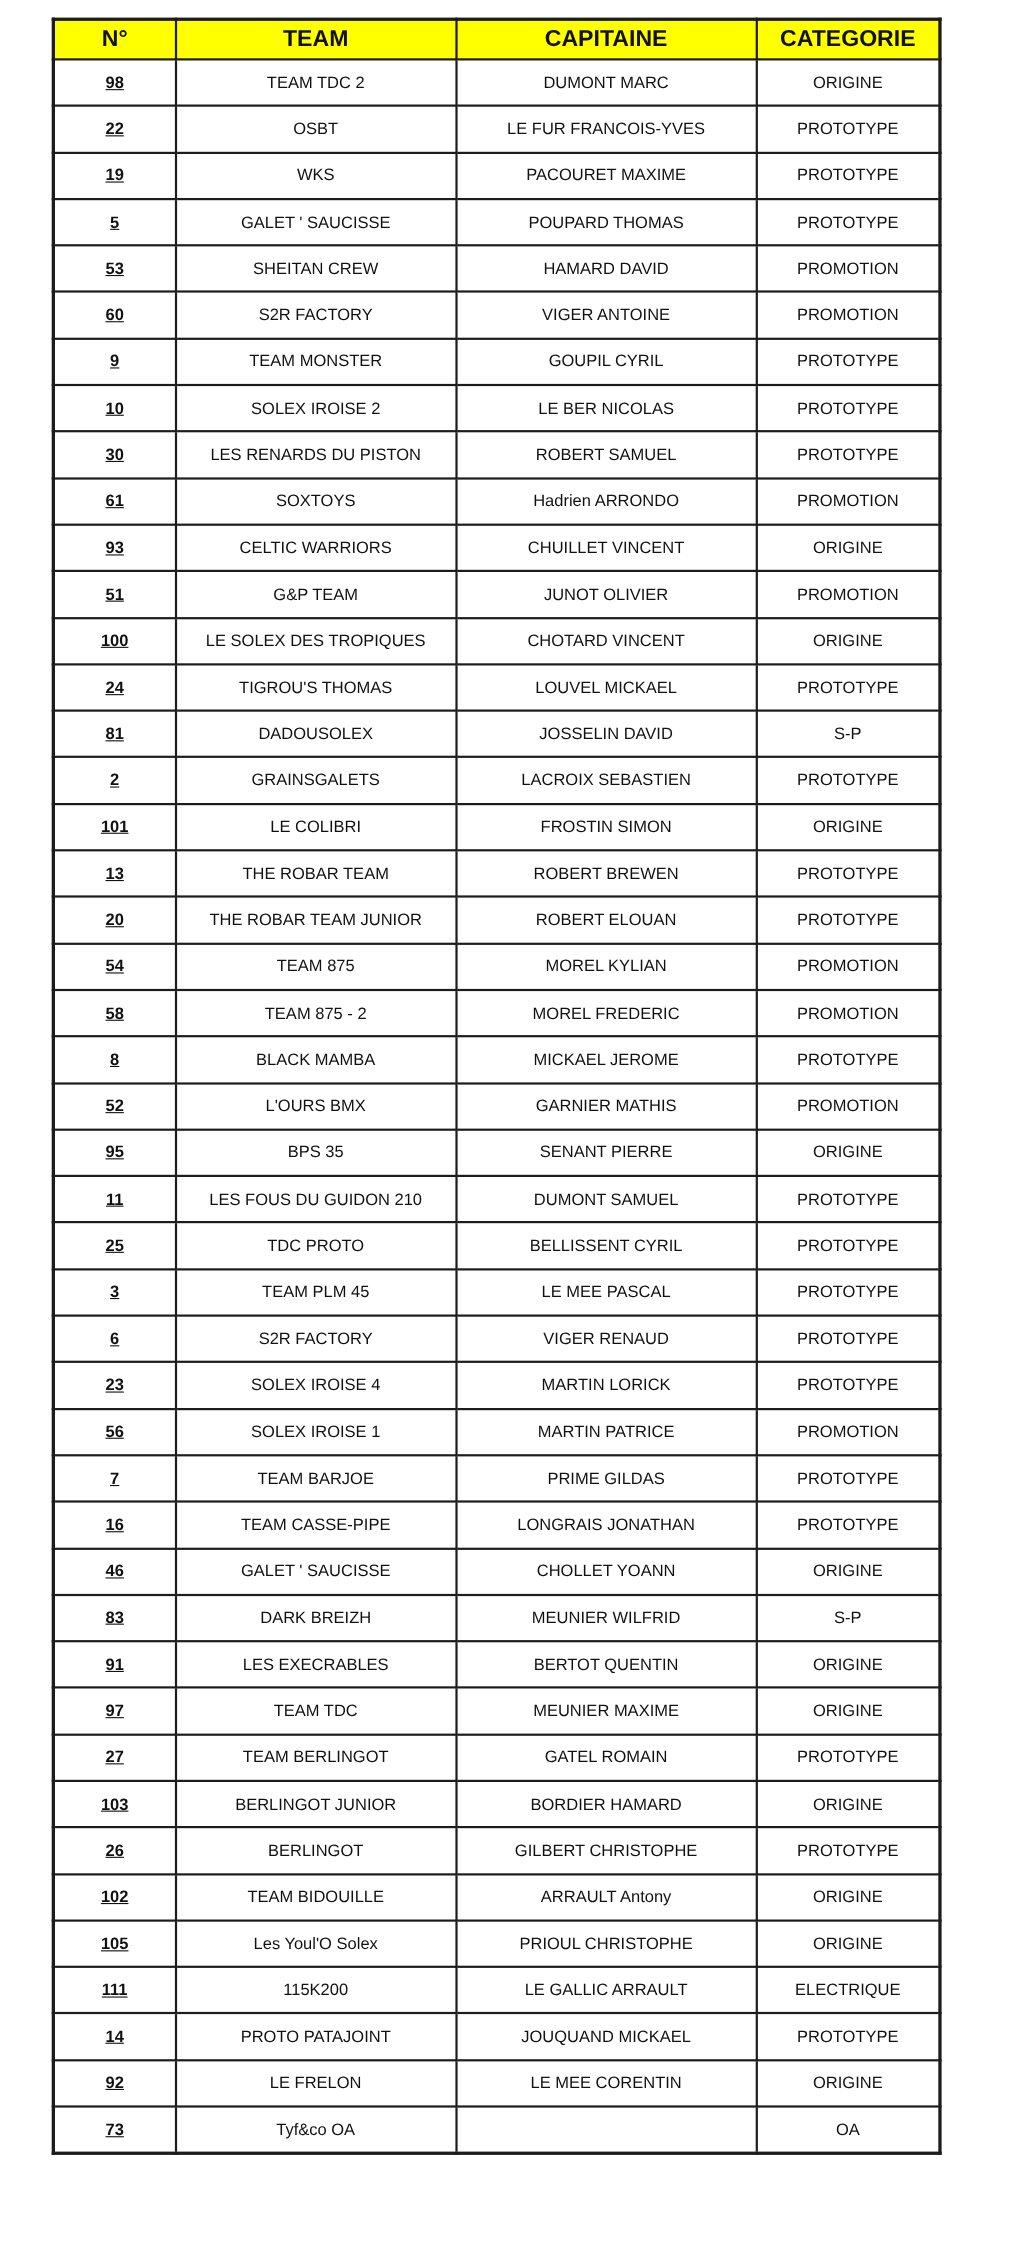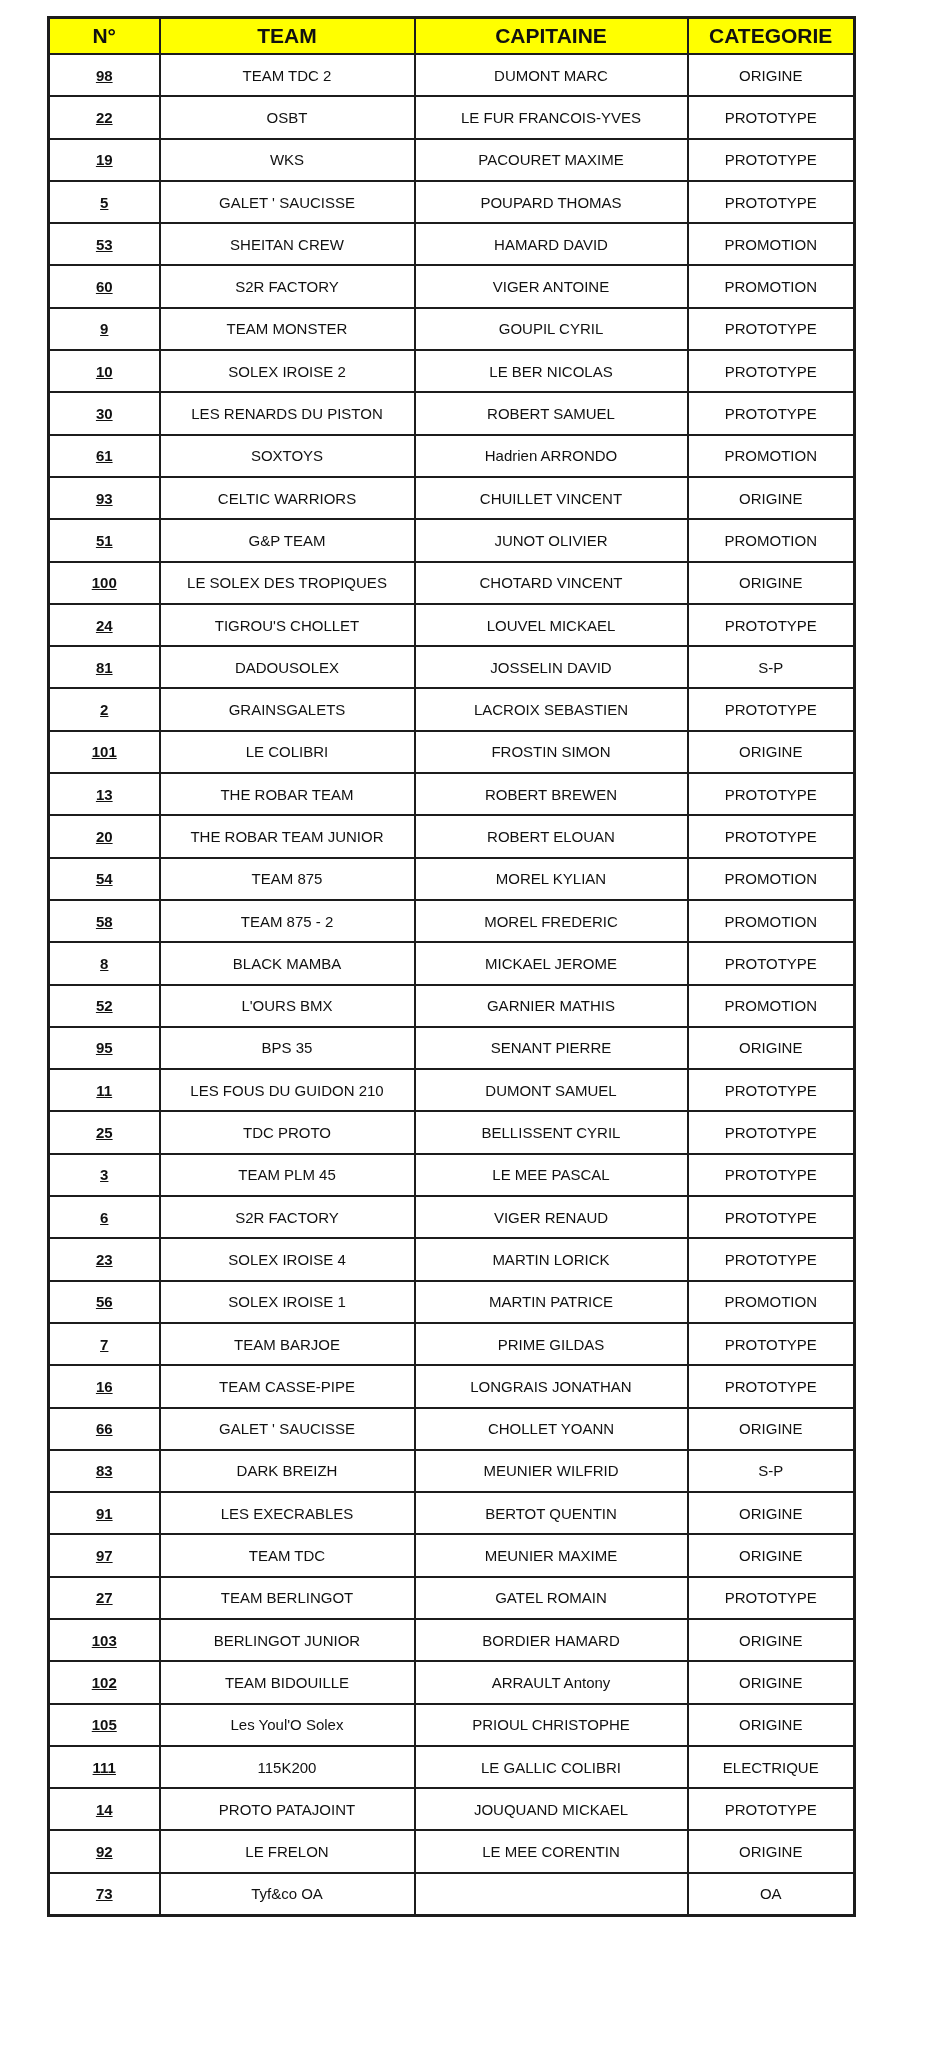--- a/index.html
+++ b/index.html
@@ -144,21 +144,21 @@
         <td>PROMOTION</td>
       </tr>
       <tr>
         <td>100</td>
         <td>LE SOLEX DES TROPIQUES</td>
         <td>CHOTARD VINCENT</td>
         <td>ORIGINE</td>
       </tr>
       <tr>
         <td>24</td>
-        <td>TIGROU'S CHOLLET</td>
+        <td>TIGROU'S THOMAS</td>
         <td>LOUVEL MICKAEL</td>
         <td>PROTOTYPE</td>
       </tr>
       <tr>
         <td>81</td>
         <td>DADOUSOLEX</td>
         <td>JOSSELIN DAVID</td>
         <td>S-P</td>
       </tr>
       <tr>
@@ -257,21 +257,21 @@
         <td>PRIME GILDAS</td>
         <td>PROTOTYPE</td>
       </tr>
       <tr>
         <td>16</td>
         <td>TEAM CASSE-PIPE</td>
         <td>LONGRAIS JONATHAN</td>
         <td>PROTOTYPE</td>
       </tr>
       <tr>
-        <td>66</td>
+        <td>46</td>
         <td>GALET ' SAUCISSE</td>
         <td>CHOLLET YOANN</td>
         <td>ORIGINE</td>
       </tr>
       <tr>
         <td>83</td>
         <td>DARK BREIZH</td>
         <td>MEUNIER WILFRID</td>
         <td>S-P</td>
       </tr>
@@ -293,35 +293,41 @@
         <td>GATEL ROMAIN</td>
         <td>PROTOTYPE</td>
       </tr>
       <tr>
         <td>103</td>
         <td>BERLINGOT JUNIOR</td>
         <td>BORDIER HAMARD</td>
         <td>ORIGINE</td>
       </tr>
       <tr>
+        <td>26</td>
+        <td>BERLINGOT</td>
+        <td>GILBERT CHRISTOPHE</td>
+        <td>PROTOTYPE</td>
+      </tr>
+      <tr>
         <td>102</td>
         <td>TEAM BIDOUILLE</td>
         <td>ARRAULT Antony</td>
         <td>ORIGINE</td>
       </tr>
       <tr>
         <td>105</td>
         <td>Les Youl'O Solex</td>
         <td>PRIOUL CHRISTOPHE</td>
         <td>ORIGINE</td>
       </tr>
       <tr>
         <td>111</td>
         <td>115K200</td>
-        <td>LE GALLIC COLIBRI</td>
+        <td>LE GALLIC ARRAULT</td>
         <td>ELECTRIQUE</td>
       </tr>
       <tr>
         <td>14</td>
         <td>PROTO PATAJOINT</td>
         <td>JOUQUAND MICKAEL</td>
         <td>PROTOTYPE</td>
       </tr>
       <tr>
         <td>92</td>

